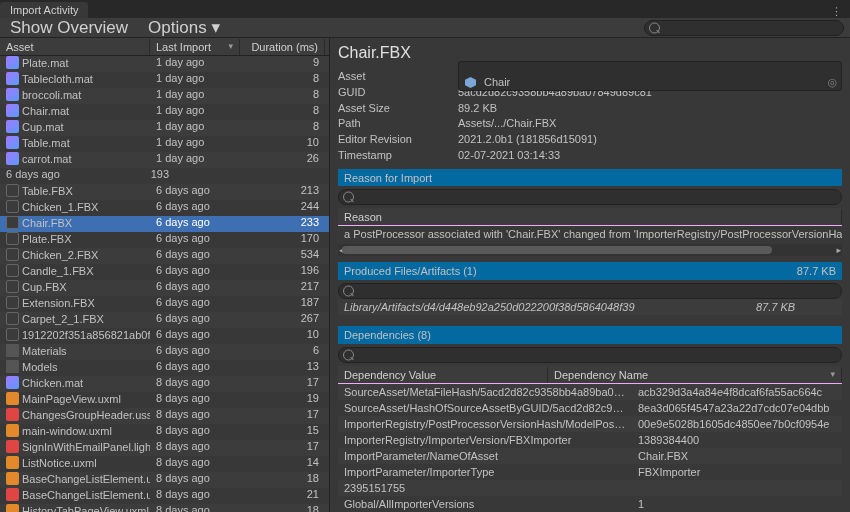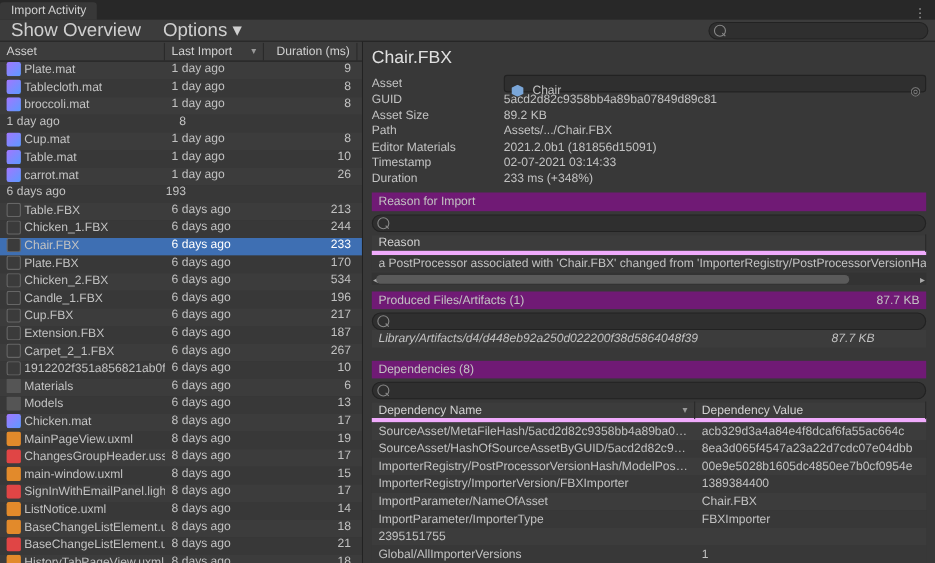--- a/index.html
+++ b/index.html
@@ -37,26 +37,26 @@
   .ico-mat{background:linear-gradient(135deg,#a277ff,#5c9aff);}
   .ico-fbx{background:#3b3b3b;border:1px solid #666;}
   .ico-folder{background:#555;border-radius:1px;}
   .ico-uxml{background:#e28a2b;}
   .ico-uss{background:#e04545;}
   .c-asset-cell{display:flex;align-items:center;width:150px;}
   .r-title{font-size:16px;color:#e0e0e0;margin:2px 0 6px 0;}
   .kv{display:flex;height:16px;align-items:center;}
   .kv .k{width:120px;color:#c2c2c2;}
   .kv .v{color:#c2c2c2;display:flex;align-items:center;flex:1;}
-  .obj-field{background:#2f2f2f;border:1px solid #222;border-radius:3px;padding:13px 20px 1px 6px;display:flex;align-items:center;gap:4px;flex:1;position:relative;height:16px;}
+  .obj-field{background:#2f2f2f;border:1px solid #222;border-radius:3px;padding:13px 20px 1px 6px;display:flex;align-items:center;gap:4px;flex:1;position:relative;height:30px;}
   .obj-field::after{content:"◎";position:absolute;right:4px;color:#888;}
-  .section-hdr{background:#701a75;padding:2px 6px;margin-top:6px;color:#d8d8d8;display:flex;height:18px;align-items:center;}
+  .section-hdr{background:#0369a1;padding:2px 6px;margin-top:6px;color:#d8d8d8;display:flex;height:18px;align-items:center;}
   .section-hdr .spacer{flex:1;}
   .mini-search{margin-top:3px;}
-  .sub-th{display:flex;background:#3c3c3c;border-bottom:4px solid #f0abfc;height:18px;align-items:center;margin-top:3px;justify-content:flex-end;}
+  .sub-th{display:flex;background:#3c3c3c;border-bottom:1px solid #f0abfc;height:18px;align-items:center;margin-top:3px;justify-content:flex-end;}
   .sub-th .th{border-right:1px solid #2a2a2a;}
   .reason-row{background:#383838;padding:2px 6px;white-space:nowrap;overflow:hidden;}
   .hscroll{height:12px;background:#333;margin-top:2px;position:relative;}
   .hthumb{position:absolute;left:4px;top:2px;height:8px;width:430px;background:#5a5a5a;border-radius:4px;}
   .harrow{position:absolute;top:1px;font-size:9px;color:#aaa;}
   .prod-row{display:flex;padding:2px 6px;background:#3c3c3c;font-style:italic;}
   .dep-rows .drow{display:flex;height:16px;align-items:center;}
   .dep-rows .drow:nth-child(odd){background:#3c3c3c;}
   .dep-rows .drow:nth-child(even){background:#383838;}
   .dn{flex:1;padding:0 6px;white-space:nowrap;overflow:hidden;text-overflow:ellipsis;}
@@ -105,20 +105,24 @@
           </div>
           <div class="row">
             <div class="cell c-asset-cell">
               <span class="ico ico-mat"></span>
               <span>broccoli.mat</span>
             </div>
             <div class="cell c-last">1 day ago</div>
             <div class="cell c-dur">8</div>
           </div>
           <div class="row">
+            <div class="cell c-asset-cell">
+              <span class="ico ico-mat"></span>
+              <span>Chair.mat</span>
+            </div>
             <div class="cell c-last">1 day ago</div>
             <div class="cell c-dur">8</div>
           </div>
           <div class="row">
             <div class="cell c-asset-cell">
               <span class="ico ico-mat"></span>
               <span>Cup.mat</span>
             </div>
             <div class="cell c-last">1 day ago</div>
             <div class="cell c-dur">8</div>
@@ -332,30 +336,26 @@
         </div>
       <div class="kv">
           <div class="k">Asset Size</div>
           <div class="v">89.2 KB</div>
         </div>
       <div class="kv">
           <div class="k">Path</div>
           <div class="v">Assets/.../Chair.FBX</div>
         </div>
       <div class="kv">
-          <div class="k">Editor Materials</div>
+          <div class="k">Editor Revision</div>
           <div class="v">2021.2.0b1 (181856d15091)</div>
         </div>
       <div class="kv">
           <div class="k">Timestamp</div>
           <div class="v">02-07-2021 03:14:33</div>
-        </div>
-      <div class="kv">
-          <div class="k">Duration</div>
-          <div class="v">233 ms (+348%)</div>
         </div>
 
       <div class="section-hdr">
           <span>Reason for Import</span>
         </div>
       <div class="mini-search search-wrap"><input class="search" style=""></div>
       <div class="sub-th">
           <div class="th" style="flex:1">Reason</div>
         </div>
       <div class="reason-row">a PostProcessor associated with 'Chair.FBX' changed from 'ImporterRegistry/PostProcessorVersionHash/Mode</div>
@@ -378,22 +378,22 @@
             <div style="width:80px">87.7 KB</div>
           </div>
         </div>
 
       <div style="height:6px"></div>
       <div class="section-hdr">
           <span>Dependencies (8)</span>
         </div>
       <div class="mini-search search-wrap"><input class="search" style=""></div>
       <div class="sub-th">
+        <div class="th" style="width:210px">Dependency Value</div>
         <div class="th sort" style="flex:1">Dependency Name</div>
-        <div class="th" style="width:210px">Dependency Value</div>
       </div>
       <div class="dep-rows" id="dep-rows">
           <div class="drow">
             <div class="dn">SourceAsset/MetaFileHash/5acd2d82c9358bb4a89ba07849d8</div>
             <div class="dv">acb329d3a4a84e4f8dcaf6fa55ac664c</div>
           </div>
           <div class="drow">
             <div class="dn">SourceAsset/HashOfSourceAssetByGUID/5acd2d82c9358bb4a</div>
             <div class="dv">8ea3d065f4547a23a22d7cdc07e04dbb</div>
           </div>

